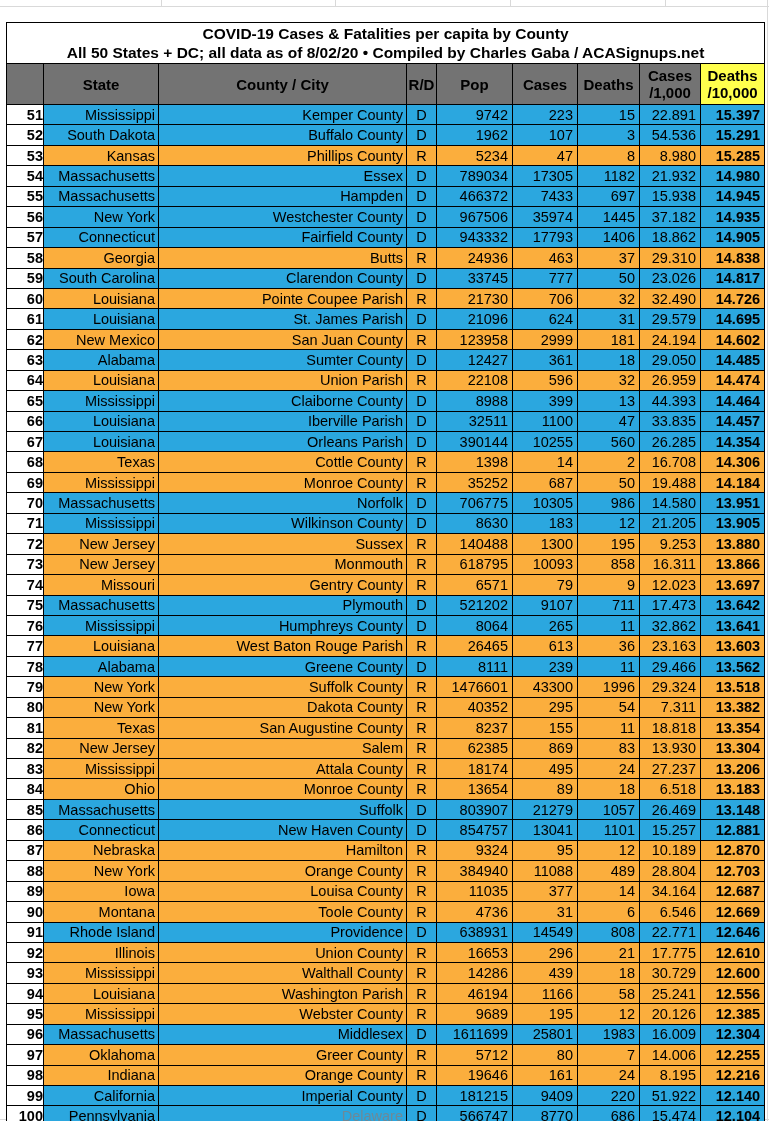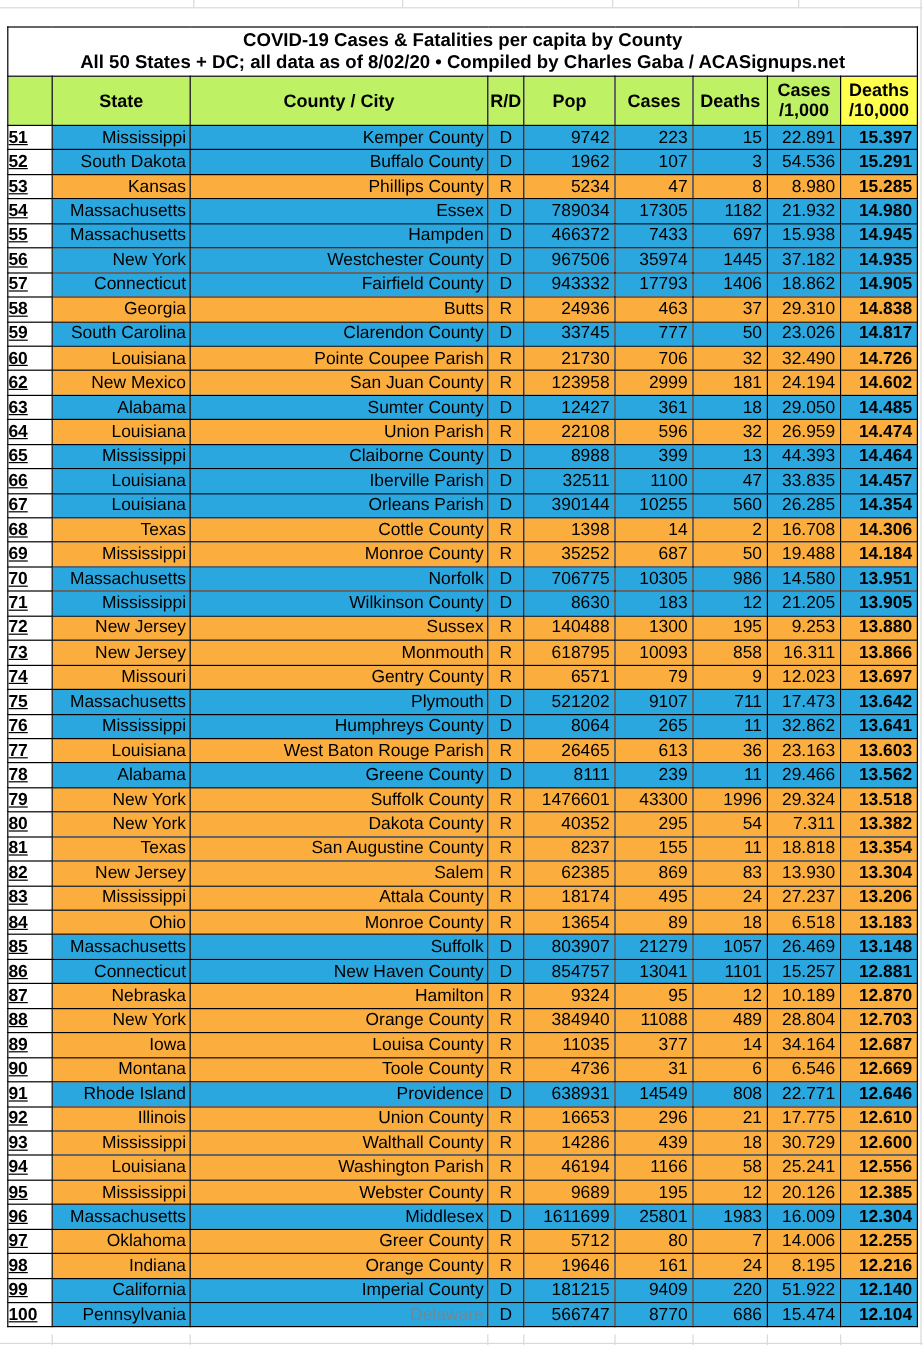--- a/index.html
+++ b/index.html
@@ -6,27 +6,27 @@
   body{
     width:769px;height:1121px;position:relative;background:#ffffff;
     font-family:"Liberation Sans",sans-serif;color:#000;overflow:hidden;
   }
   .gridline{position:absolute;background:var(--grid,#d9d9d9);}
   .sheet{position:absolute;left:6px;top:8px;}
   table{border-collapse:collapse;table-layout:fixed;width:758px;margin-top:14px;}
   td,th{border:1px solid #000;overflow:hidden;white-space:nowrap;padding:0;vertical-align:middle;}
   .title-cell{height:40px;text-align:center;background:#fff;}
   .title-line{font-weight:bold;font-size:15.5px;line-height:19px;}
-  tr.hdr th{height:40px;font-size:15px;font-weight:bold;text-align:center;background:#bef264;line-height:17px;}
+  tr.hdr th{height:40px;font-size:15px;font-weight:bold;text-align:center;background:#737373;line-height:17px;}
   tr.hdr th.hl{background:var(--hl,#ffff4d);}
   tbody tr{height:20.45px;}
   tbody td{font-size:14.5px;}
   tr.dem td{background:var(--dem,#2ba7df);}
   tr.rep td{background:var(--rep,#fbae3d);}
-  tbody td.rank{background:#fff;font-weight:bold;text-align:left;text-decoration:underline;}
+  tbody td.rank{background:#fff;font-weight:bold;text-align:right;}
   td.state,td.county{text-align:right;padding-right:3px;}
   td.rd{text-align:center;}
   td.num{text-align:right;padding-right:4px;}
   td.d10k{font-weight:bold;}
   td.muted{color:var(--muted,#6e8997);text-align:right;}
 </style>
 </head>
 <body>
 
 <div class="gridline" style="left:0;top:6px;width:769px;height:1px;"></div>
@@ -187,20 +187,31 @@
           <td class="rank">60</td>
           <td class="state">Louisiana</td>
           <td class="county">Pointe Coupee Parish</td>
           <td class="rd">R</td>
           <td class="num pop">21730</td>
           <td class="num">706</td>
           <td class="num">32</td>
           <td class="num">32.490</td>
           <td class="num d10k">14.726</td>
         </tr>
+        <tr class="dem">
+          <td class="rank">61</td>
+          <td class="state">Louisiana</td>
+          <td class="county">St. James Parish</td>
+          <td class="rd">D</td>
+          <td class="num pop">21096</td>
+          <td class="num">624</td>
+          <td class="num">31</td>
+          <td class="num">29.579</td>
+          <td class="num d10k">14.695</td>
+        </tr>
         <tr class="rep">
           <td class="rank">62</td>
           <td class="state">New Mexico</td>
           <td class="county">San Juan County</td>
           <td class="rd">R</td>
           <td class="num pop">123958</td>
           <td class="num">2999</td>
           <td class="num">181</td>
           <td class="num">24.194</td>
           <td class="num d10k">14.602</td>

